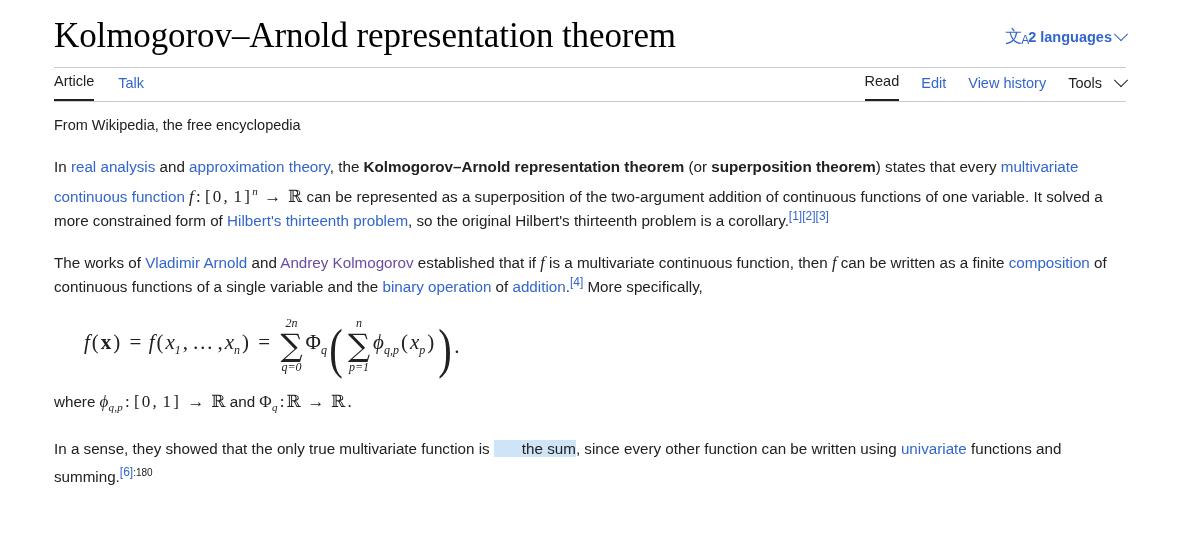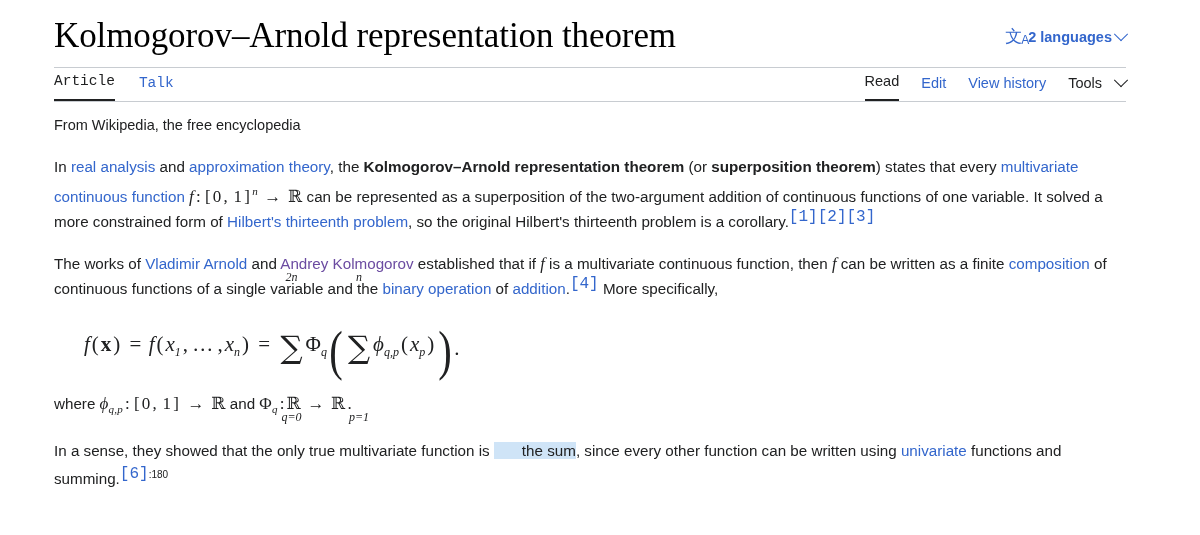--- a/index.html
+++ b/index.html
@@ -83,21 +83,20 @@
     justify-content: space-between;
     align-items: flex-end;
     padding: 0 50px 0 54px;
     height: 33px;
   }
   .tabs {
     display: flex;
     align-items: flex-end;
     gap: 24px;
     height: 33px;
-    font-family: Liberation Mono, monospace;
   }
   .tab {
     font-size: 14.5px;
     line-height: 30px;
     color: #3366cc;
     cursor: pointer;
     white-space: nowrap;
     padding-bottom: 3px;
   }
   .tab.active {
@@ -149,24 +148,23 @@
   a.link.visited {
     color: #6b4ba1;
   }
   b.bold { font-weight: bold; }
   i.it {
     font-family: "Liberation Serif", serif;
     font-style: italic;
     font-size: 16.5px;
   }
   sup.ref {
-    font-size: 16px;
+    font-size: 12px;
     line-height: 1;
     vertical-align: super;
-    font-family: Liberation Mono, monospace;
   }
   sup.ref a { color: #3366cc; text-decoration: none; }
   .pagenum {
     font-size: 10px;
     vertical-align: super;
   }
   .selected {
     background: #cfe4f7;
     padding-left: 28px;
   }
@@ -206,21 +204,20 @@
     height: 62px;
   }
   .dm-part { display: inline-block; vertical-align: middle; }
   .sum {
     display: inline-flex;
     flex-direction: column;
     align-items: center;
     vertical-align: middle;
     margin: 0 3px;
     line-height: 1;
-    gap: 48px;
   }
   .sum .lim {
     font-size: 12px;
     font-style: italic;
     line-height: 1.1;
   }
   .sum .sigma {
     font-family: "DejaVu Serif", serif;
     font-size: 31px;
     line-height: 1;

